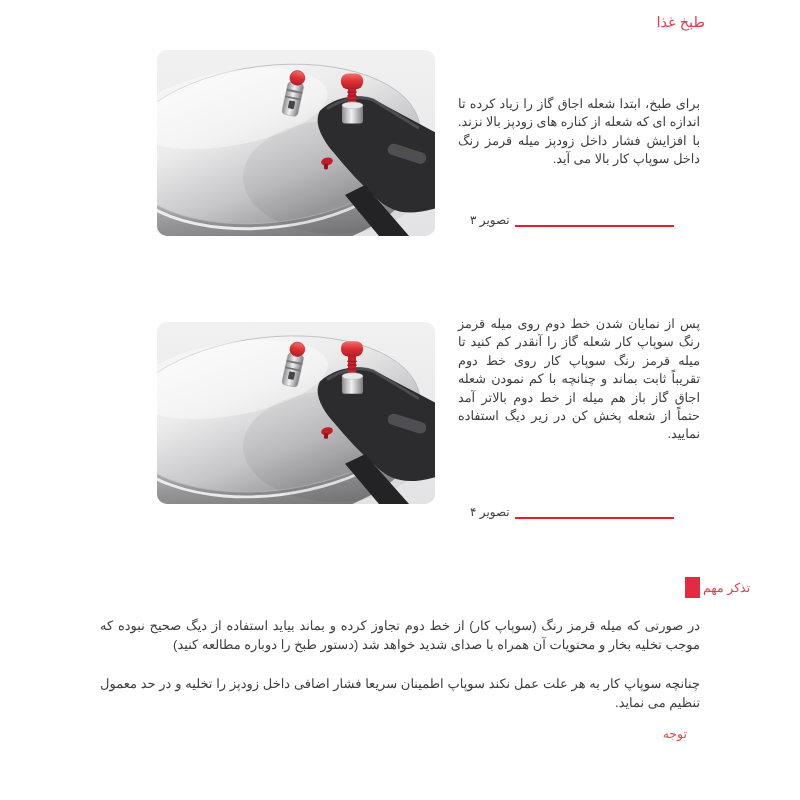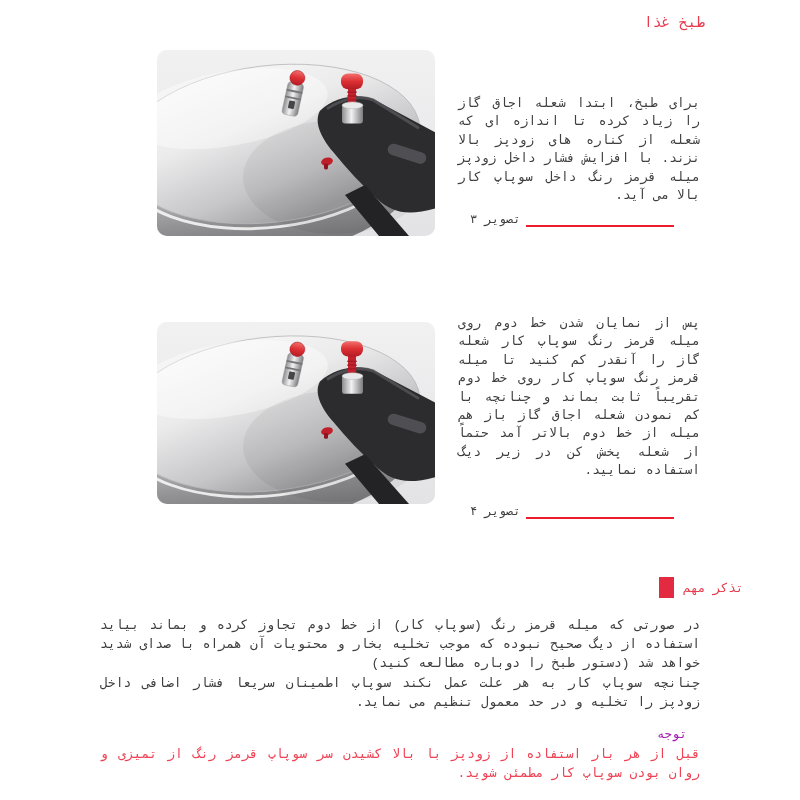--- a/index.html
+++ b/index.html
@@ -1,18 +1,18 @@
 <!DOCTYPE html>
 <html lang="fa"><head>
 <meta charset="utf-8">
 <style>
   html,body{margin:0;padding:0;background:#ffffff;}
   .page{
     position:relative;width:800px;height:800px;background:#ffffff;
-    font-family:Liberation Mono, monospace;color:#3e3e3e;overflow:hidden;
+    font-family:Liberation Sans, sans-serif;color:#3e3e3e;overflow:hidden;
   }
   
   .section-title{
     position:absolute;top:14px;right:95px;margin:0;
     font-size:14.5px;font-weight:400;color:#e73b4e;direction:rtl;
   }
   .col-para{
     position:absolute;right:100px;width:242px;margin:0;
     direction:rtl;text-align:justify;font-size:12.8px;line-height:18.4px;color:#3e3e3e;
   }
@@ -32,35 +32,35 @@
     display:flex;align-items:flex-end;gap:5px;
   }
   .cap-3{top:211px;}
   .cap-4{top:503px;}
   .fig-caption .cap-text{
     font-size:12px;color:#3d3d3d;direction:rtl;white-space:nowrap;
   }
   .fig-rule{flex:1;height:2.5px;background:#ec1c2a;}
   
   .notice-header{
-    position:absolute;left:659px;top:577px;display:flex;align-items:center;gap:9px;justify-content:center;
+    position:absolute;left:685px;top:577px;display:flex;align-items:center;gap:3px;justify-content:center;
   }
   .notice-square{width:15px;height:21px;background:#e22a40;}
   .notice-title{font-size:12.5px;color:#e73b4e;direction:rtl;white-space:nowrap;}
   .wide-para{
     position:absolute;left:100px;right:100px;margin:0;
     direction:rtl;text-align:justify;font-size:13px;line-height:19.2px;color:#3e3e3e;
   }
   .np-rule-line{top:597px;text-align:right;}
   .np-explanation{top:616px;}
   .np-safety{top:674px;}
   
   .attention-title{
     position:absolute;top:726px;right:113px;margin:0;
-    font-size:12.5px;font-weight:400;color:#a21caf;direction:rtl;
+    font-size:12.5px;font-weight:400;color:#ef4444;direction:rtl;
   }
   .attention-para{
     top:745px;color:#ee4355;
   }
 </style>
 </head>
 <body>
 
 <svg width="0" height="0" style="position:absolute" aria-hidden="true">
   <defs>
@@ -181,15 +181,14 @@
 
   <div class="notice-header">
     <div class="notice-square"></div>
     <span class="notice-title">تذکر مهم</span>
   </div>
 
   <p class="wide-para np-explanation">در صورتی که میله قرمز رنگ (سوپاپ کار) از خط دوم تجاوز کرده و بماند بیاید استفاده از دیگ صحیح نبوده که موجب تخلیه بخار و محتویات آن همراه با صدای شدید خواهد شد (دستور طبخ را دوباره مطالعه کنید)</p>
   <p class="wide-para np-safety">چنانچه سوپاپ کار به هر علت عمل نکند سوپاپ اطمینان سریعا فشار اضافی داخل زودپز را تخلیه و در حد معمول تنظیم می نماید.</p>
 
   <h2 class="attention-title">توجه</h2>
-  <p class="wide-para attention-para">قبل از هر بار استفاده از زودپز با بالا کشیدن سر سوپاپ قرمز رنگ از تمیزی و روان بودن سوپاپ کار مطمئن شوید.</p>
 
 </div>
 
 </body></html>

